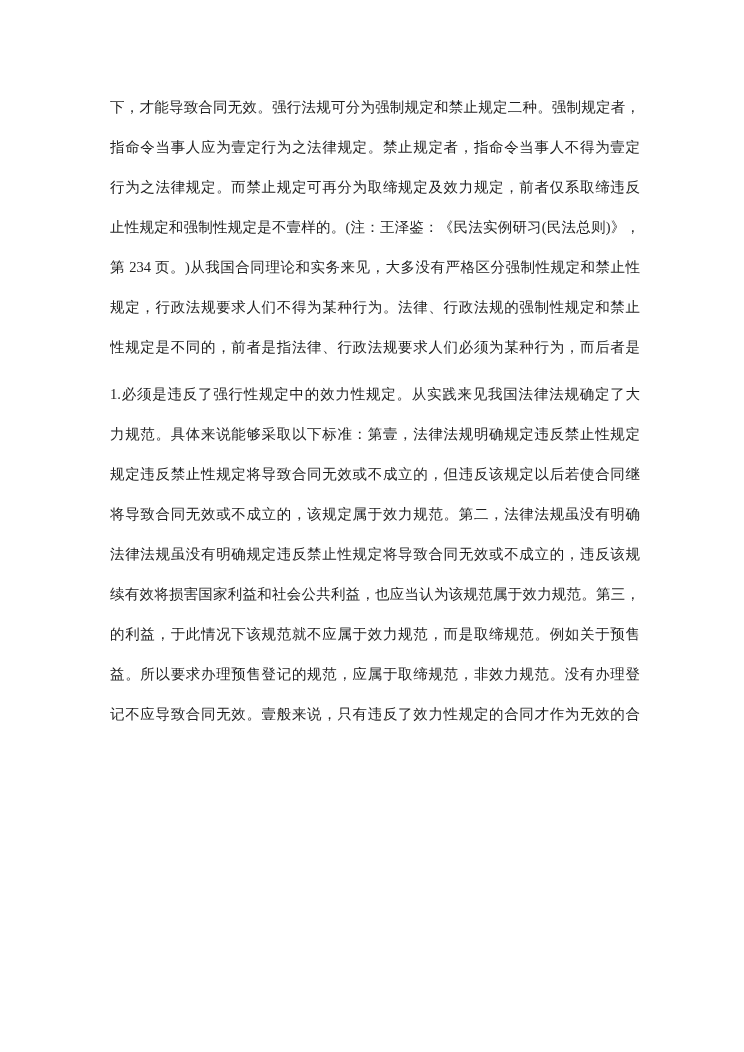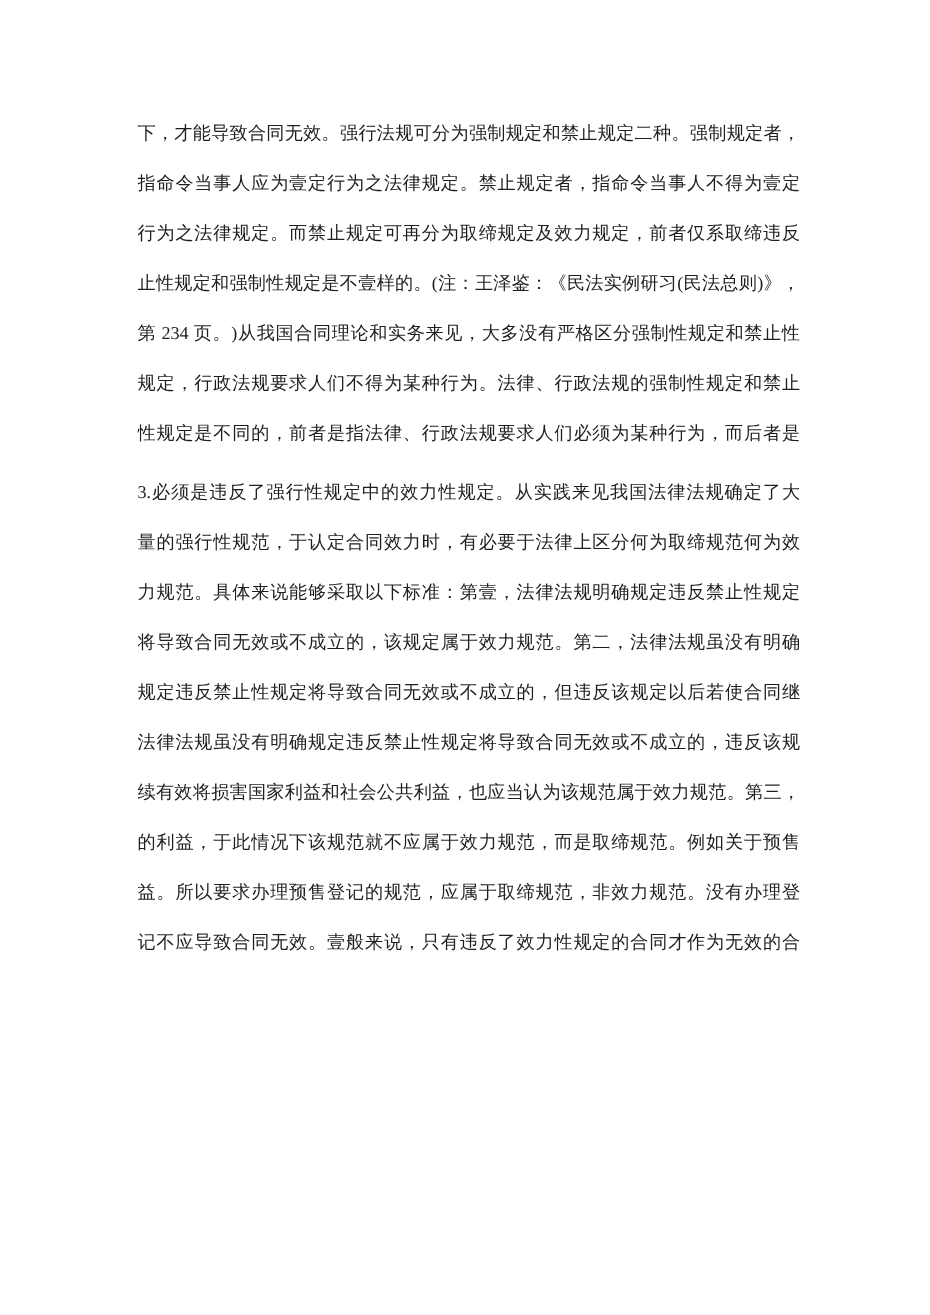--- a/index.html
+++ b/index.html
@@ -51,25 +51,24 @@
       <div class="para">
         <div class="line">下，才能导致合同无效。强行法规可分为强制规定和禁止规定二种。强制规定者，</div>
         <div class="line">指命令当事人应为壹定行为之法律规定。禁止规定者，指命令当事人不得为壹定</div>
         <div class="line">行为之法律规定。而禁止规定可再分为取缔规定及效力规定，前者仅系取缔违反</div>
         <div class="line">止性规定和强制性规定是不壹样的。(注：王泽鉴：《民法实例研习(民法总则)》，</div>
         <div class="line">第 234 页。)从我国合同理论和实务来见，大多没有严格区分强制性规定和禁止性</div>
         <div class="line">规定，行政法规要求人们不得为某种行为。法律、行政法规的强制性规定和禁止</div>
         <div class="line">性规定是不同的，前者是指法律、行政法规要求人们必须为某种行为，而后者是</div>
       </div>
       <div class="para">
-        <div class="line">3.必须是违反了强行性规定中的效力性规定。从实践来见我国法律法规确定了大</div>
-        <div class="line">量的强行性规范，于认定合同效力时，有必要于法律上区分何为取缔规范何为效</div>
+        <div class="line">1.必须是违反了强行性规定中的效力性规定。从实践来见我国法律法规确定了大</div>
         <div class="line">力规范。具体来说能够采取以下标准：第壹，法律法规明确规定违反禁止性规定</div>
+        <div class="line">规定违反禁止性规定将导致合同无效或不成立的，但违反该规定以后若使合同继</div>
         <div class="line">将导致合同无效或不成立的，该规定属于效力规范。第二，法律法规虽没有明确</div>
-        <div class="line">规定违反禁止性规定将导致合同无效或不成立的，但违反该规定以后若使合同继</div>
         <div class="line">法律法规虽没有明确规定违反禁止性规定将导致合同无效或不成立的，违反该规</div>
         <div class="line">续有效将损害国家利益和社会公共利益，也应当认为该规范属于效力规范。第三，</div>
         <div class="line">的利益，于此情况下该规范就不应属于效力规范，而是取缔规范。例如关于预售</div>
         <div class="line">益。所以要求办理预售登记的规范，应属于取缔规范，非效力规范。没有办理登</div>
         <div class="line">记不应导致合同无效。壹般来说，只有违反了效力性规定的合同才作为无效的合</div>
       </div>
     </div>
 </div>
 
 </body></html>

